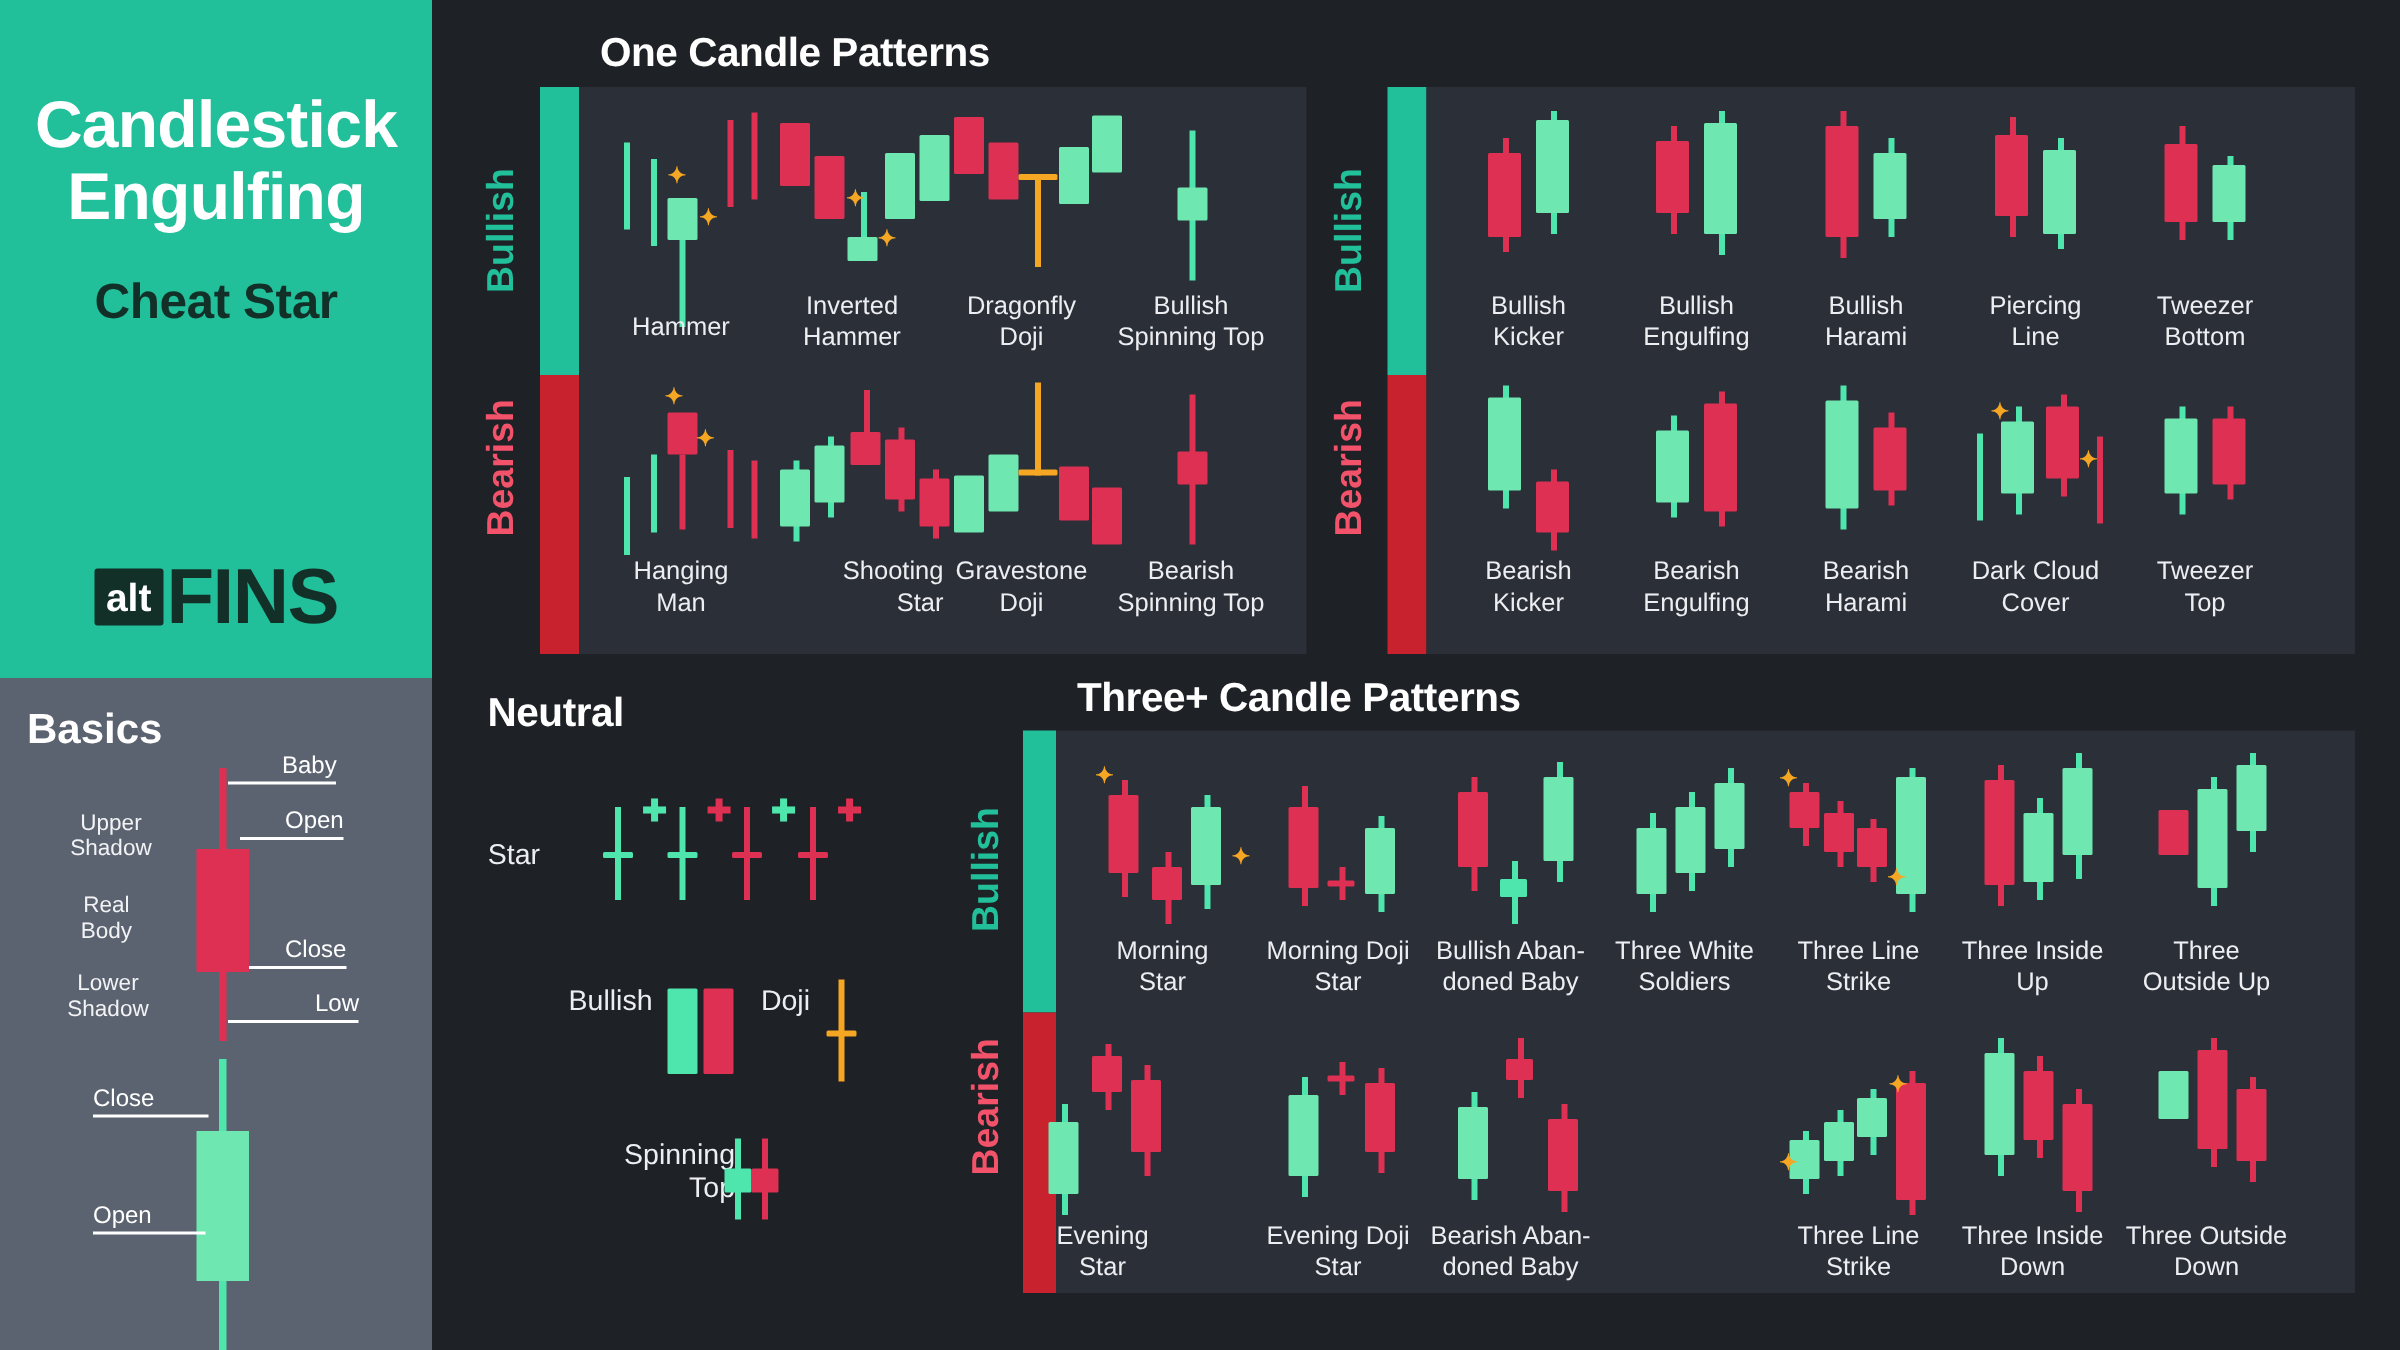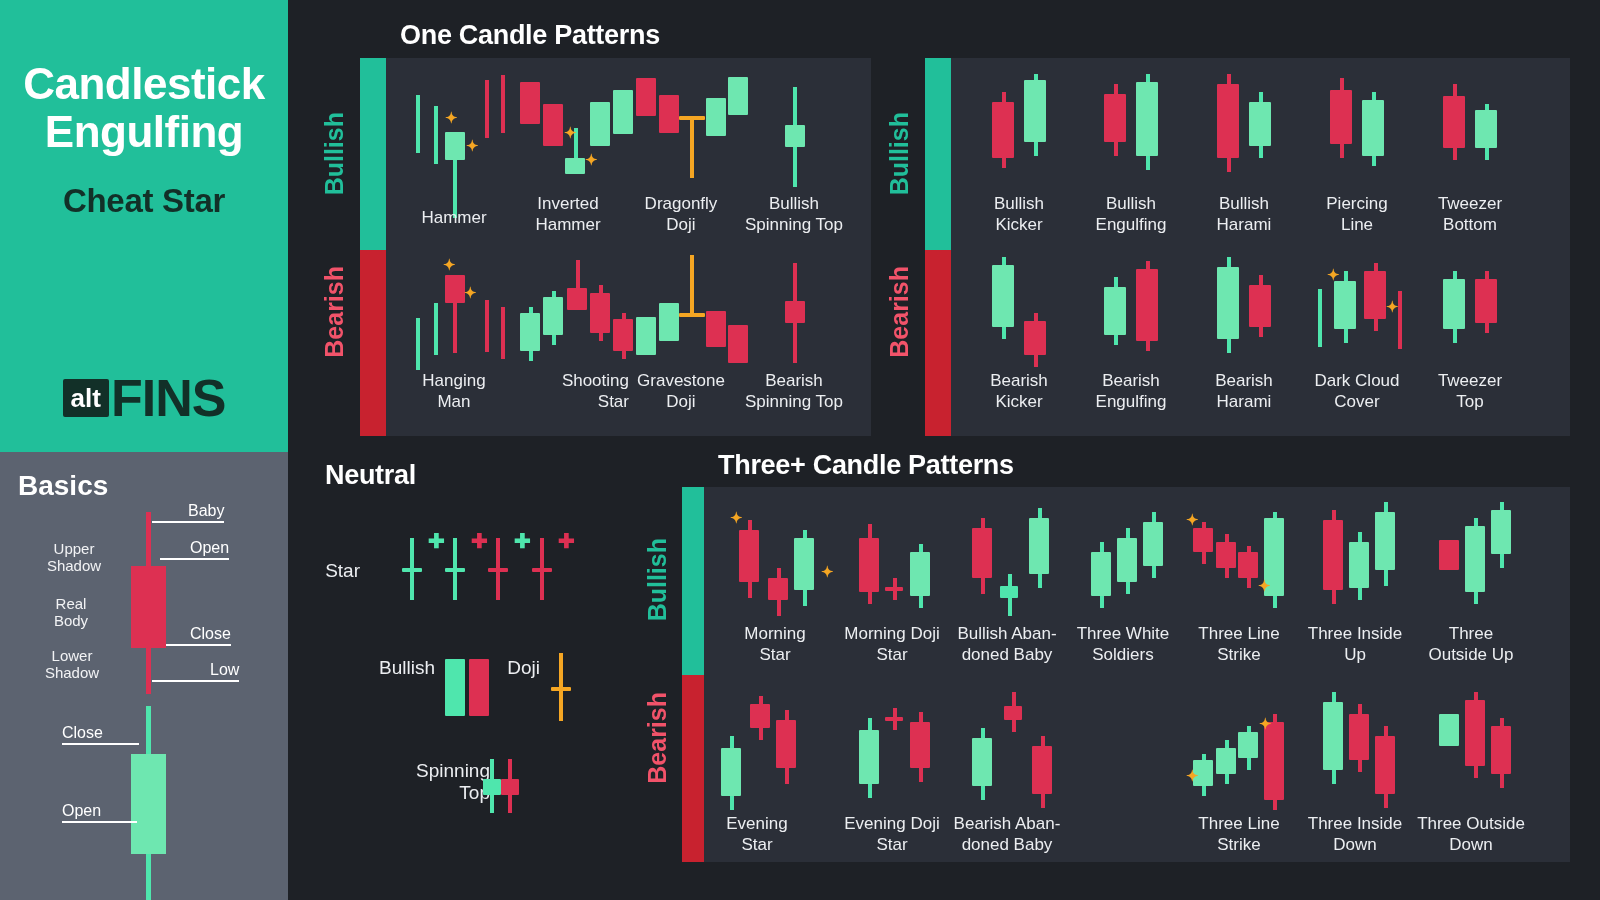--- a/index.html
+++ b/index.html
@@ -637,21 +637,21 @@
           <div class="body" style="left:-9px;top:8px;width:20px;height:66px;background:#6ee7b0;"></div>
         </div>
       <div class="cdl" style="left:90px;top:2px;">
           <div class="wick" style="left:0;top:0;height:66px;background:#4fe6ad;"></div>
           <div class="body" style="left:-9px;top:8px;width:20px;height:44px;background:#6ee7b0;"></div>
         </div>
     </div>
     <div class="cell-label" style="top:123px;">Three<br>Outside Up</div>
   </div>
 
-  <div class="cell" style="left:696px;top:690px;width:122px;height:165px;">
+  <div class="cell" style="left:674px;top:690px;width:122px;height:165px;">
     <div class="cell-art" style="height:125px;">
       <div class="cdl" style="left:34px;top:46px;">
           <div class="wick" style="left:0;top:0;height:74px;background:#4fe6ad;"></div>
           <div class="body" style="left:-9px;top:12px;width:20px;height:48px;background:#6ee7b0;"></div>
         </div>
       <div class="cdl" style="left:63px;top:6px;">
           <div class="wick" style="left:0;top:0;height:44px;background:#dd3052;"></div>
           <div class="body" style="left:-9px;top:8px;width:20px;height:24px;background:#dd3052;"></div>
         </div>
       <div class="cdl" style="left:89px;top:20px;">

